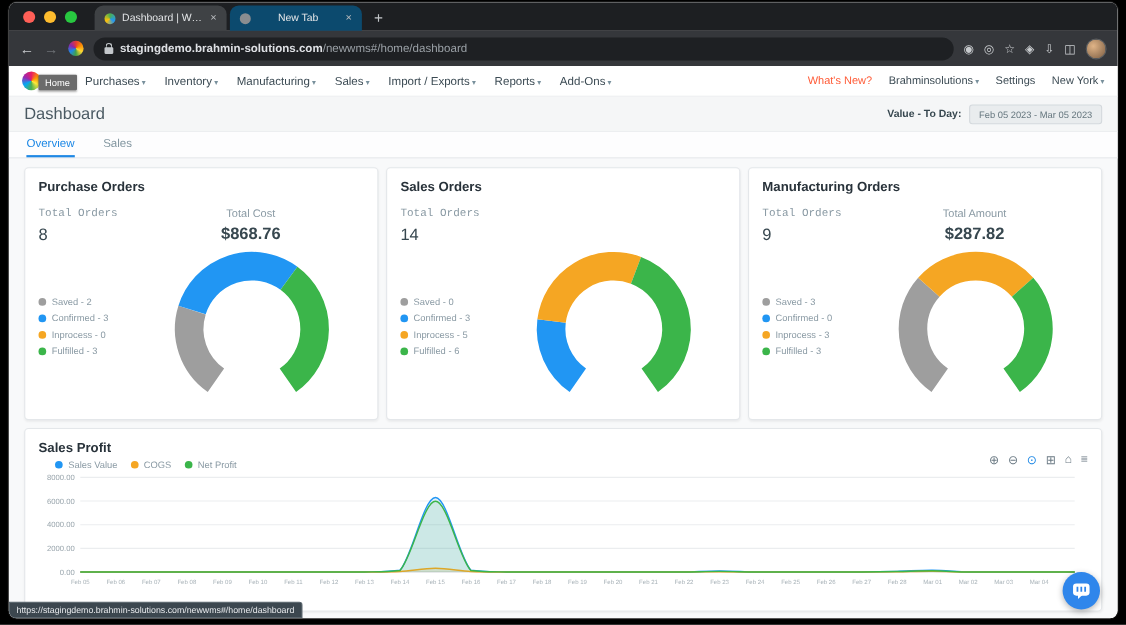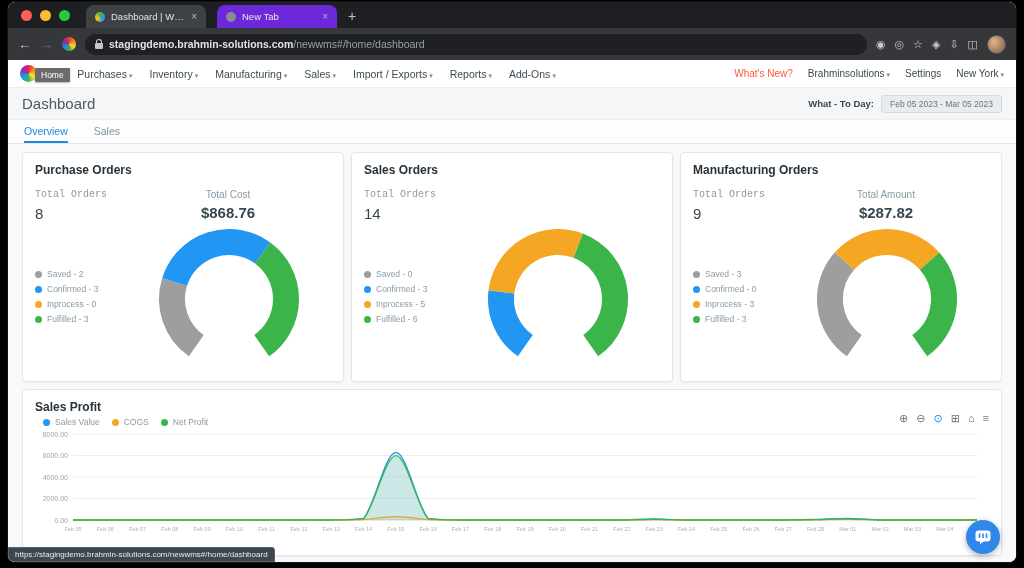--- a/index.html
+++ b/index.html
@@ -15,21 +15,21 @@
     box-shadow:0 0 0 1px #141414;
   }
   
   .tabstrip { height:26px; background:#1d1f22; position:relative;
     display:flex; align-items:flex-end; padding-left:78px; }
   .traffic { position:absolute; left:13px; top:8px; display:flex; gap:8px; }
   .tl { width:11px; height:11px; border-radius:50%; }
   .tab { height:23px; display:flex; align-items:center; gap:6px; padding:0 9px;
     border-radius:8px 8px 0 0; width:120px; }
   .tab.active { background:#3f4245; }
-  .tab.inactive { background:#6d28d9; margin-left:11px; }
+  .tab.inactive { background:#0c4a6e; margin-left:3px;text-align:center; }
   .fav { width:10px; height:10px; border-radius:50%; flex:none; }
   .fav1 { background:conic-gradient(#4caf50,#2196f3,#ffc107,#4caf50); }
   .fav2 { background:#8a8d90; }
   .tab-title { font-size:9.5px; color:#e4e6e8; white-space:nowrap; overflow:hidden;
     text-overflow:ellipsis; flex:1; }
   .tab-close { font-size:10px; color:#b7babd; flex:none; }
   .newtab { font-size:14px; color:#c2c5c8; margin:0 0 4px 11px; }
   .toolbar { height:32px; background:#35373b; display:flex; align-items:center;
     padding:0 10px; gap:9px; }
   .nb { font-size:13px; color:#c9cccf; }
@@ -81,21 +81,21 @@
   .m1-value { position:absolute; left:12px; top:52px; font-size:15px; color:#37474f; }
   .m2 { position:absolute; left:140px; top:36px; width:130px; text-align:center; }
   .m2-label { font-size:10px; color:#8a9aa4; }
   .m2-value { font-size:15px; font-weight:bold; color:#37474f; margin-top:4px; }
   .legend { position:absolute; left:12px; top:102px;margin-top:14px; }
   .leg-item { display:flex; align-items:center; gap:5px; margin-bottom:5px; }
   .leg-dot { width:7px; height:7px; border-radius:50%; flex:none; }
   .leg-label { font-size:8.5px; color:#8a9aa4; white-space:nowrap; }
   .gauge { position:absolute; right:14px; top:70px; }
   .card.wide { width:980px; height:167px; margin-top:7px; }
-  .p-legend { position:absolute; left:20px; top:27px; display:flex; gap:12px; }
+  .p-legend { position:absolute; left:27px; top:27px; display:flex; gap:12px; }
   .p-tools { position:absolute; right:12px; top:22px; display:flex; gap:8px;
     font-size:11px; color:#6b7a84; }
   .p-tools .active { color:#1e88e5; }
   #profit-chart { position:absolute; left:6px; top:38px; }
   
   .statusbar { position:absolute; left:0; bottom:0; background:#3c474f;
     border:1px solid #5a656d; color:#e8eaed; font-size:8px; padding:2px 6px;
     border-radius:0 3px 0 0; white-space:nowrap; }
   .chat-fab { position:absolute; right:16px; bottom:8px; width:34px; height:34px;
     border-radius:50%; background:#2f86eb; display:flex; align-items:center;
@@ -169,21 +169,21 @@
         <span class="whatsnew">What's New?</span>
         <span><span>Brahminsolutions</span><span class="caret">▾</span></span>
         <span>Settings</span>
         <span><span>New York</span><span class="caret">▾</span></span>
       </div>
     </div>
 
     <div class="pagehead">
       <span class="pagetitle">Dashboard</span>
       <div class="daterange">
-        <span class="date-label">What - To Day:</span>
+        <span class="date-label">Value - To Day:</span>
         <span class="date-box">Feb 05 2023 - Mar 05 2023</span>
       </div>
     </div>
 
     <div class="viewtabs">
       <span class="vtab active">Overview</span>
       <span class="vtab">Sales</span>
     </div>
 
     <div class="content">

